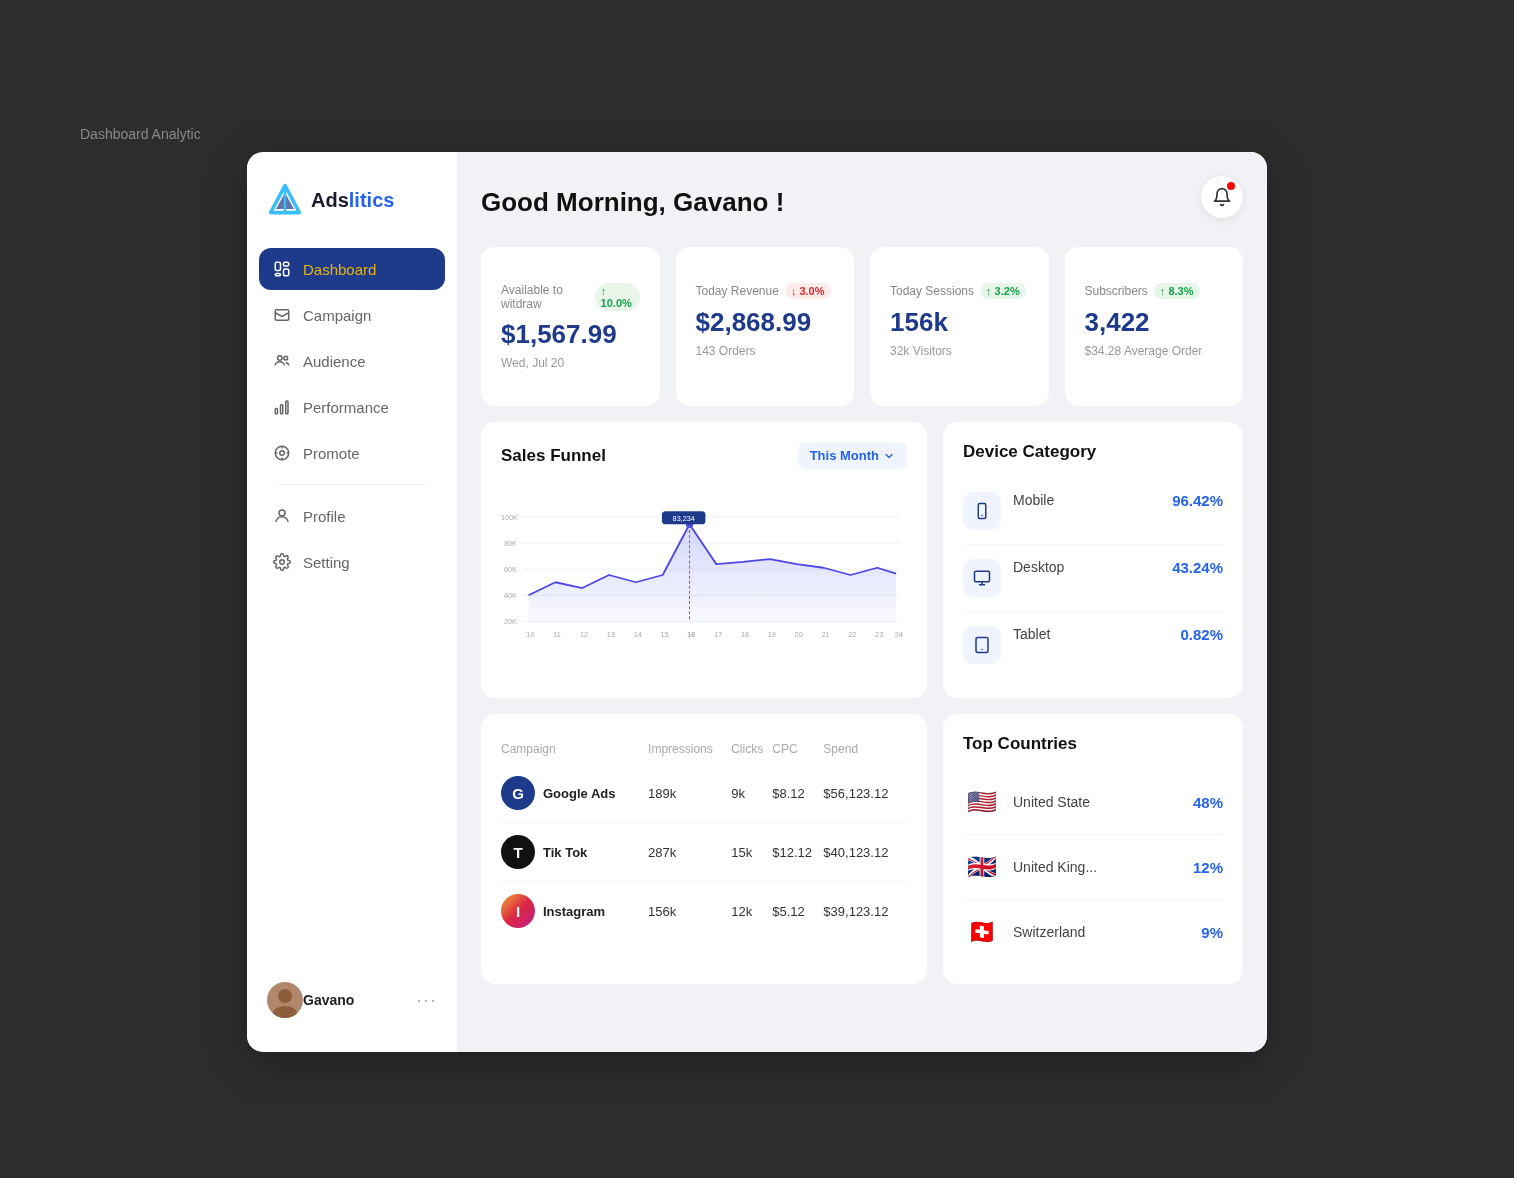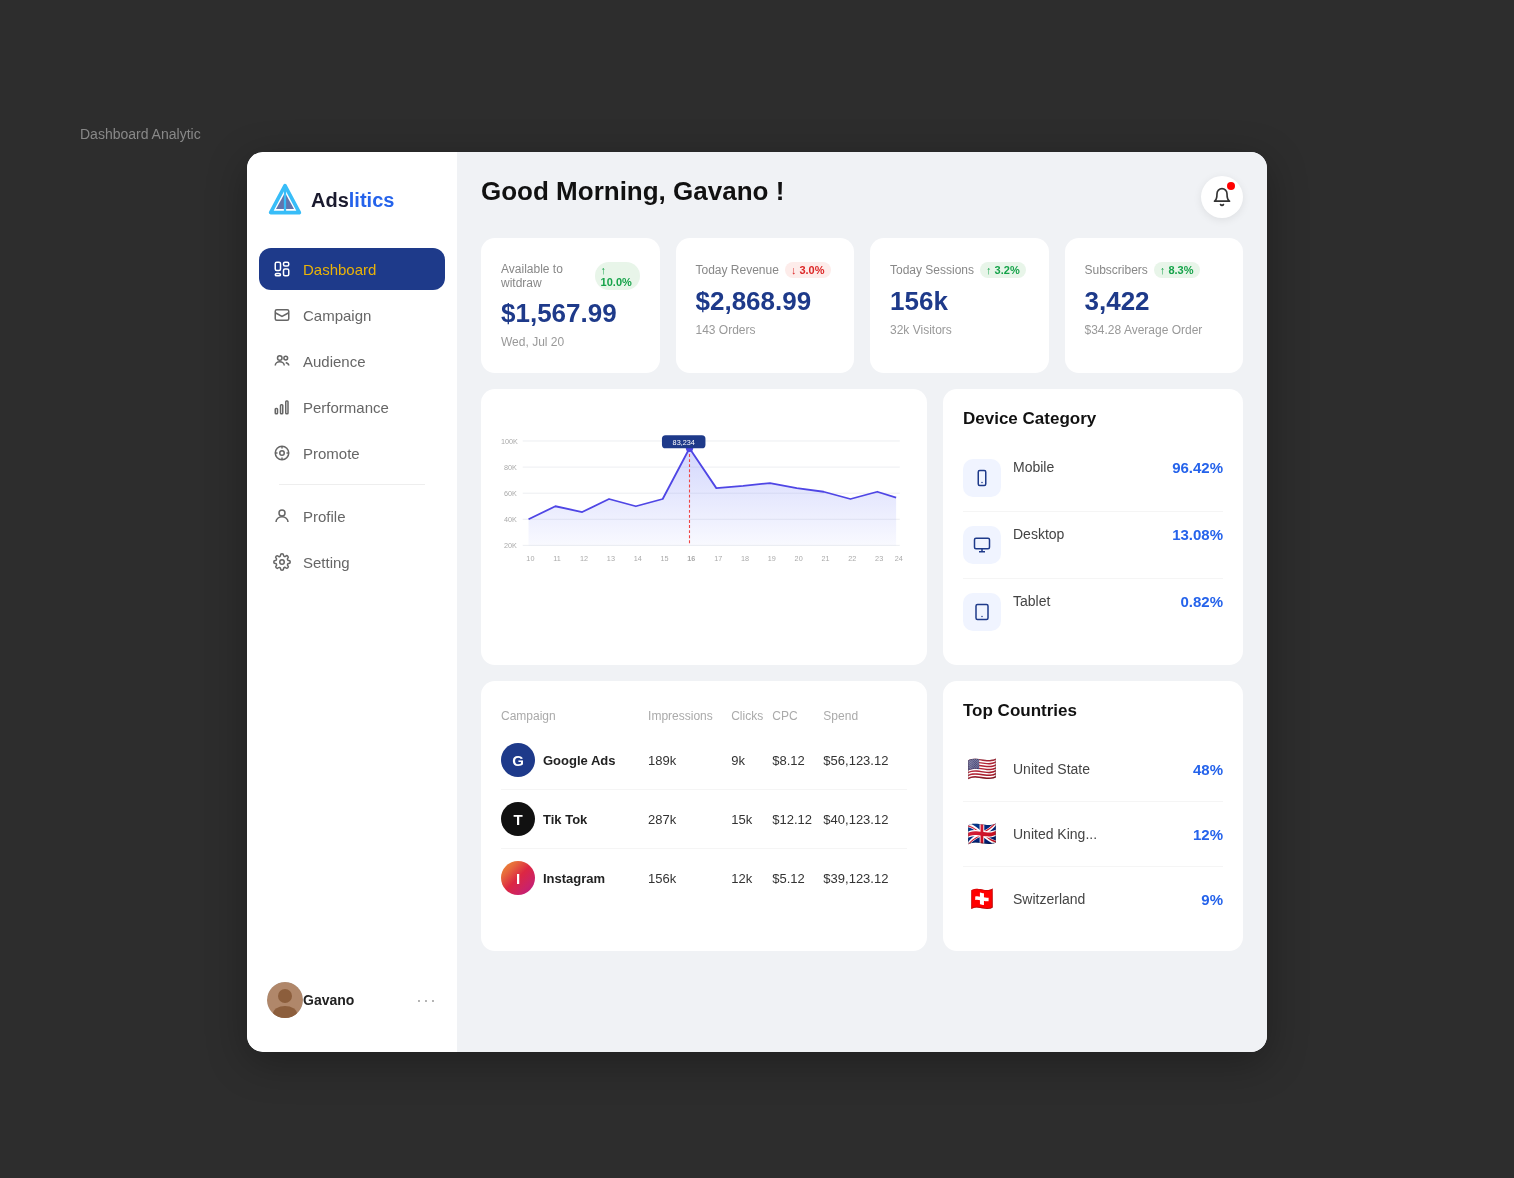--- a/index.html
+++ b/index.html
@@ -106,23 +106,23 @@
       flex: 1;
       padding: 24px;
       display: flex;
       flex-direction: column;
       gap: 16px;
       background: #f0f2f5;
       border-radius: 0 16px 16px 0;
     }
     .top-bar {
       display: flex;
-      align-items: flex-start;
+      align-items: flex-end;
       justify-content: space-between;
-      margin-bottom: 4px;
+      margin-bottom: 13px;
     }
     .greeting {
       font-size: 26px;
       font-weight: 700;
       color: #111;
     }
     .bell-btn {
       width: 42px;
       height: 42px;
       background: #fff;
@@ -146,21 +146,21 @@
 
     
     .stats-row {
       display: grid;
       grid-template-columns: repeat(4, 1fr);
       gap: 16px;
     }
     .stat-card {
       background: #fff;
       border-radius: 14px;
-      padding: 24px 20px;
+      padding: 36px 20px;
     }
     .stat-label {
       font-size: 12px;
       color: #888;
       display: flex;
       align-items: center;
       gap: 6px;
       margin-bottom: 8px;
     }
     .stat-badge-up {
@@ -475,20 +475,29 @@
           <span class="stat-badge-up">↑ 8.3%</span>
         </div>
         <div class="stat-value">3,422</div>
         <div class="stat-sub">$34.28 Average Order</div>
       </div>
     </div>
 
     <div class="middle-row">
 
       <div class="card">
+        <div class="card-header">
+          <span class="card-title">Sales Funnel</span>
+          <button class="month-selector">
+            <span>This Month</span>
+            <svg width="12" height="12" viewBox="0 0 24 24" fill="none">
+              <polyline points="6,9 12,15 18,9" stroke="#2563eb" stroke-width="2.5" stroke-linecap="round" stroke-linejoin="round"></polyline>
+            </svg>
+          </button>
+        </div>
         <div class="chart-area">
           <svg class="chart-svg" viewBox="0 0 560 180" xmlns="http://www.w3.org/2000/svg">
 
             <line x1="30" y1="10" x2="550" y2="10" stroke="#e5e7eb" stroke-width="1"></line>
             <line x1="30" y1="46" x2="550" y2="46" stroke="#e5e7eb" stroke-width="1"></line>
             <line x1="30" y1="82" x2="550" y2="82" stroke="#e5e7eb" stroke-width="1"></line>
             <line x1="30" y1="118" x2="550" y2="118" stroke="#e5e7eb" stroke-width="1"></line>
             <line x1="30" y1="154" x2="550" y2="154" stroke="#e5e7eb" stroke-width="1"></line>
 
             <text x="0" y="14" font-size="10" fill="#aaa">100K</text>
@@ -550,21 +559,21 @@
           </div>
           <div class="device-item">
             <div class="device-icon">
               <svg width="18" height="18" viewBox="0 0 24 24" fill="none">
                 <rect x="2" y="3" width="20" height="14" rx="2" stroke="#1e3a8a" stroke-width="2"></rect>
                 <line x1="8" y1="21" x2="16" y2="21" stroke="#1e3a8a" stroke-width="2"></line>
                 <line x1="12" y1="17" x2="12" y2="21" stroke="#1e3a8a" stroke-width="2"></line>
               </svg>
             </div>
             <span class="device-name">Desktop</span>
-            <span class="device-pct">13.08%</span>
+            <span class="device-pct">43.24%</span>
           </div>
           <div class="device-item">
             <div class="device-icon">
               <svg width="18" height="18" viewBox="0 0 24 24" fill="none">
                 <rect x="4" y="2" width="16" height="20" rx="2" stroke="#1e3a8a" stroke-width="2"></rect>
                 <circle cx="12" cy="18" r="1" fill="#1e3a8a"></circle>
               </svg>
             </div>
             <span class="device-name">Tablet</span>
             <span class="device-pct">0.82%</span>

